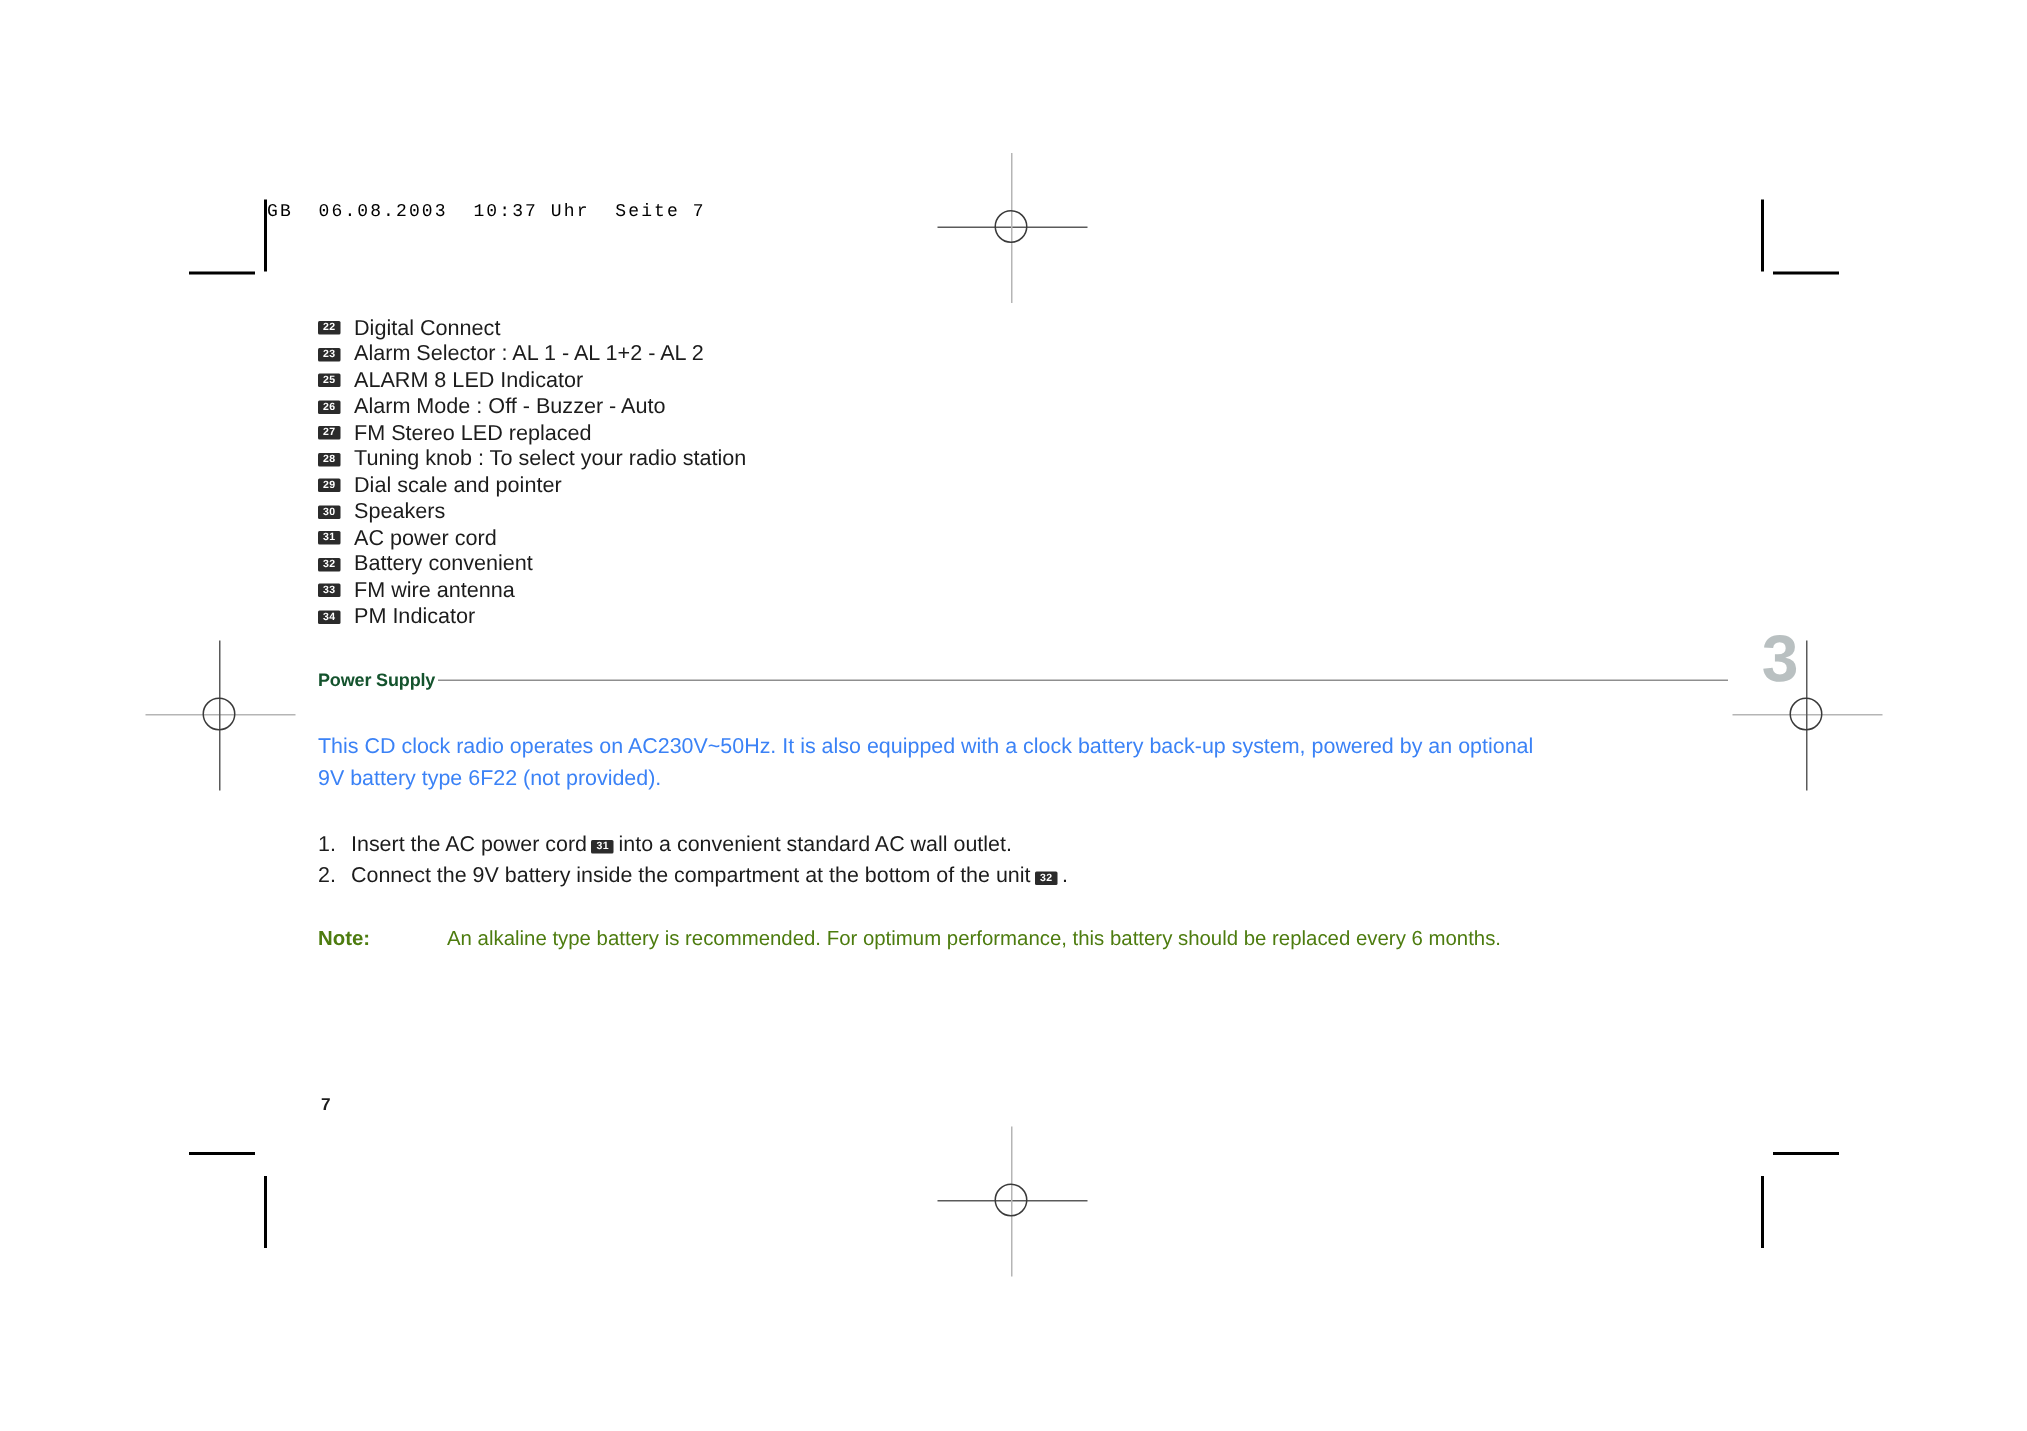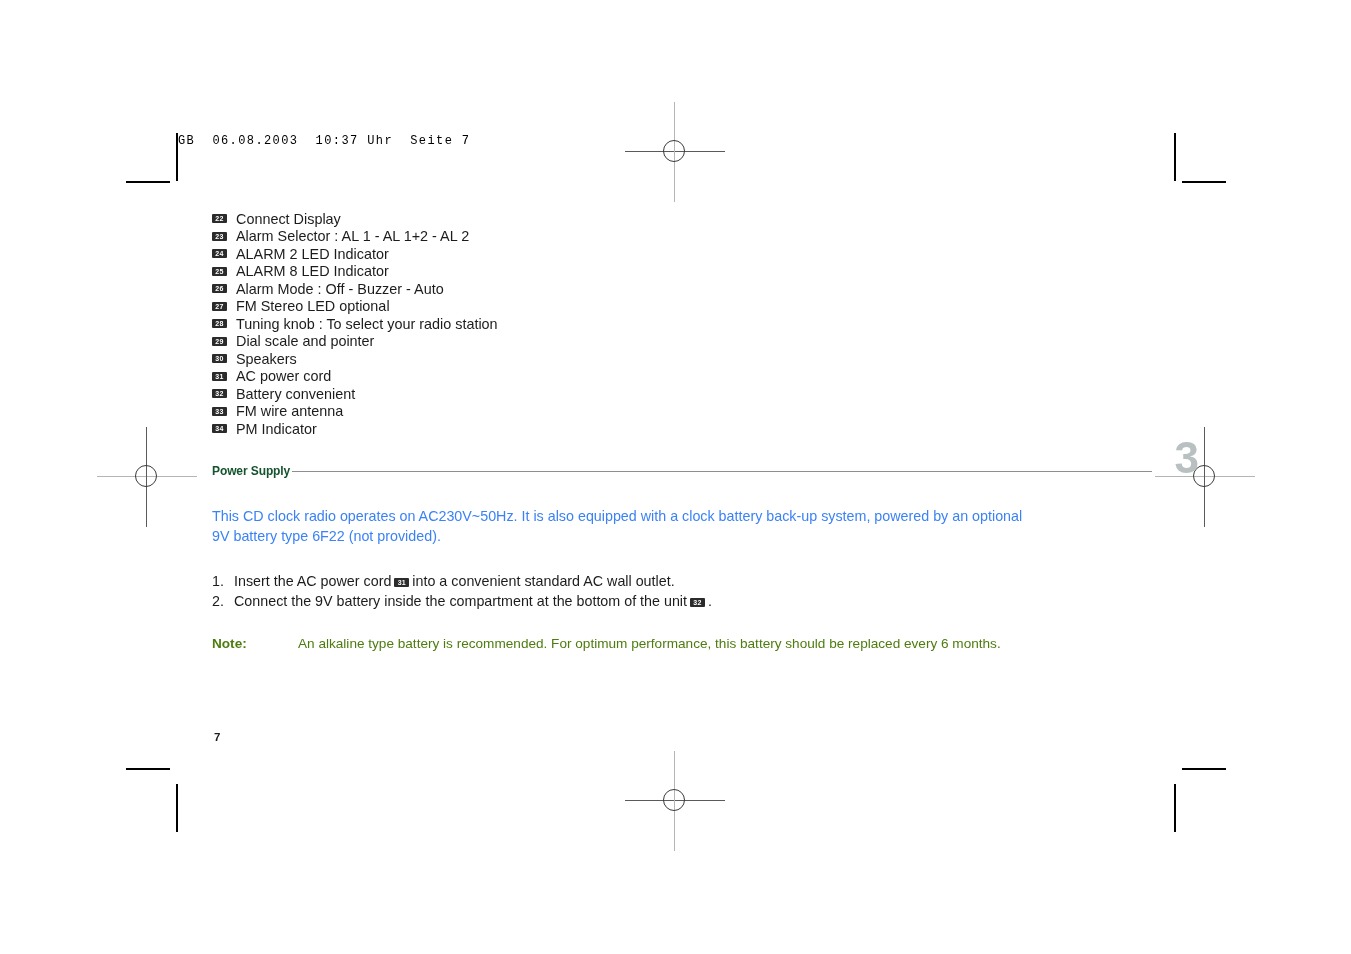--- a/index.html
+++ b/index.html
@@ -233,41 +233,37 @@
   <div class="reg-circle"></div>
 </div>
 
 <div class="file-header">GB  06.08.2003  10:37 Uhr  Seite 7</div>
 
 <div class="content">
 
   <ul class="feature-list" id="feature-list">
       <li>
         <span class="num-badge">22</span>
-        <span>Connect Display</span>
+        <span>Digital Connect</span>
       </li>
       <li>
         <span class="num-badge">23</span>
         <span>Alarm Selector : AL 1 - AL 1+2 - AL 2</span>
       </li>
       <li>
-        <span class="num-badge">24</span>
-        <span>ALARM 2 LED Indicator</span>
-      </li>
-      <li>
         <span class="num-badge">25</span>
         <span>ALARM 8 LED Indicator</span>
       </li>
       <li>
         <span class="num-badge">26</span>
         <span>Alarm Mode : Off - Buzzer - Auto</span>
       </li>
       <li>
         <span class="num-badge">27</span>
-        <span>FM Stereo LED optional</span>
+        <span>FM Stereo LED replaced</span>
       </li>
       <li>
         <span class="num-badge">28</span>
         <span>Tuning knob : To select your radio station</span>
       </li>
       <li>
         <span class="num-badge">29</span>
         <span>Dial scale and pointer</span>
       </li>
       <li>

